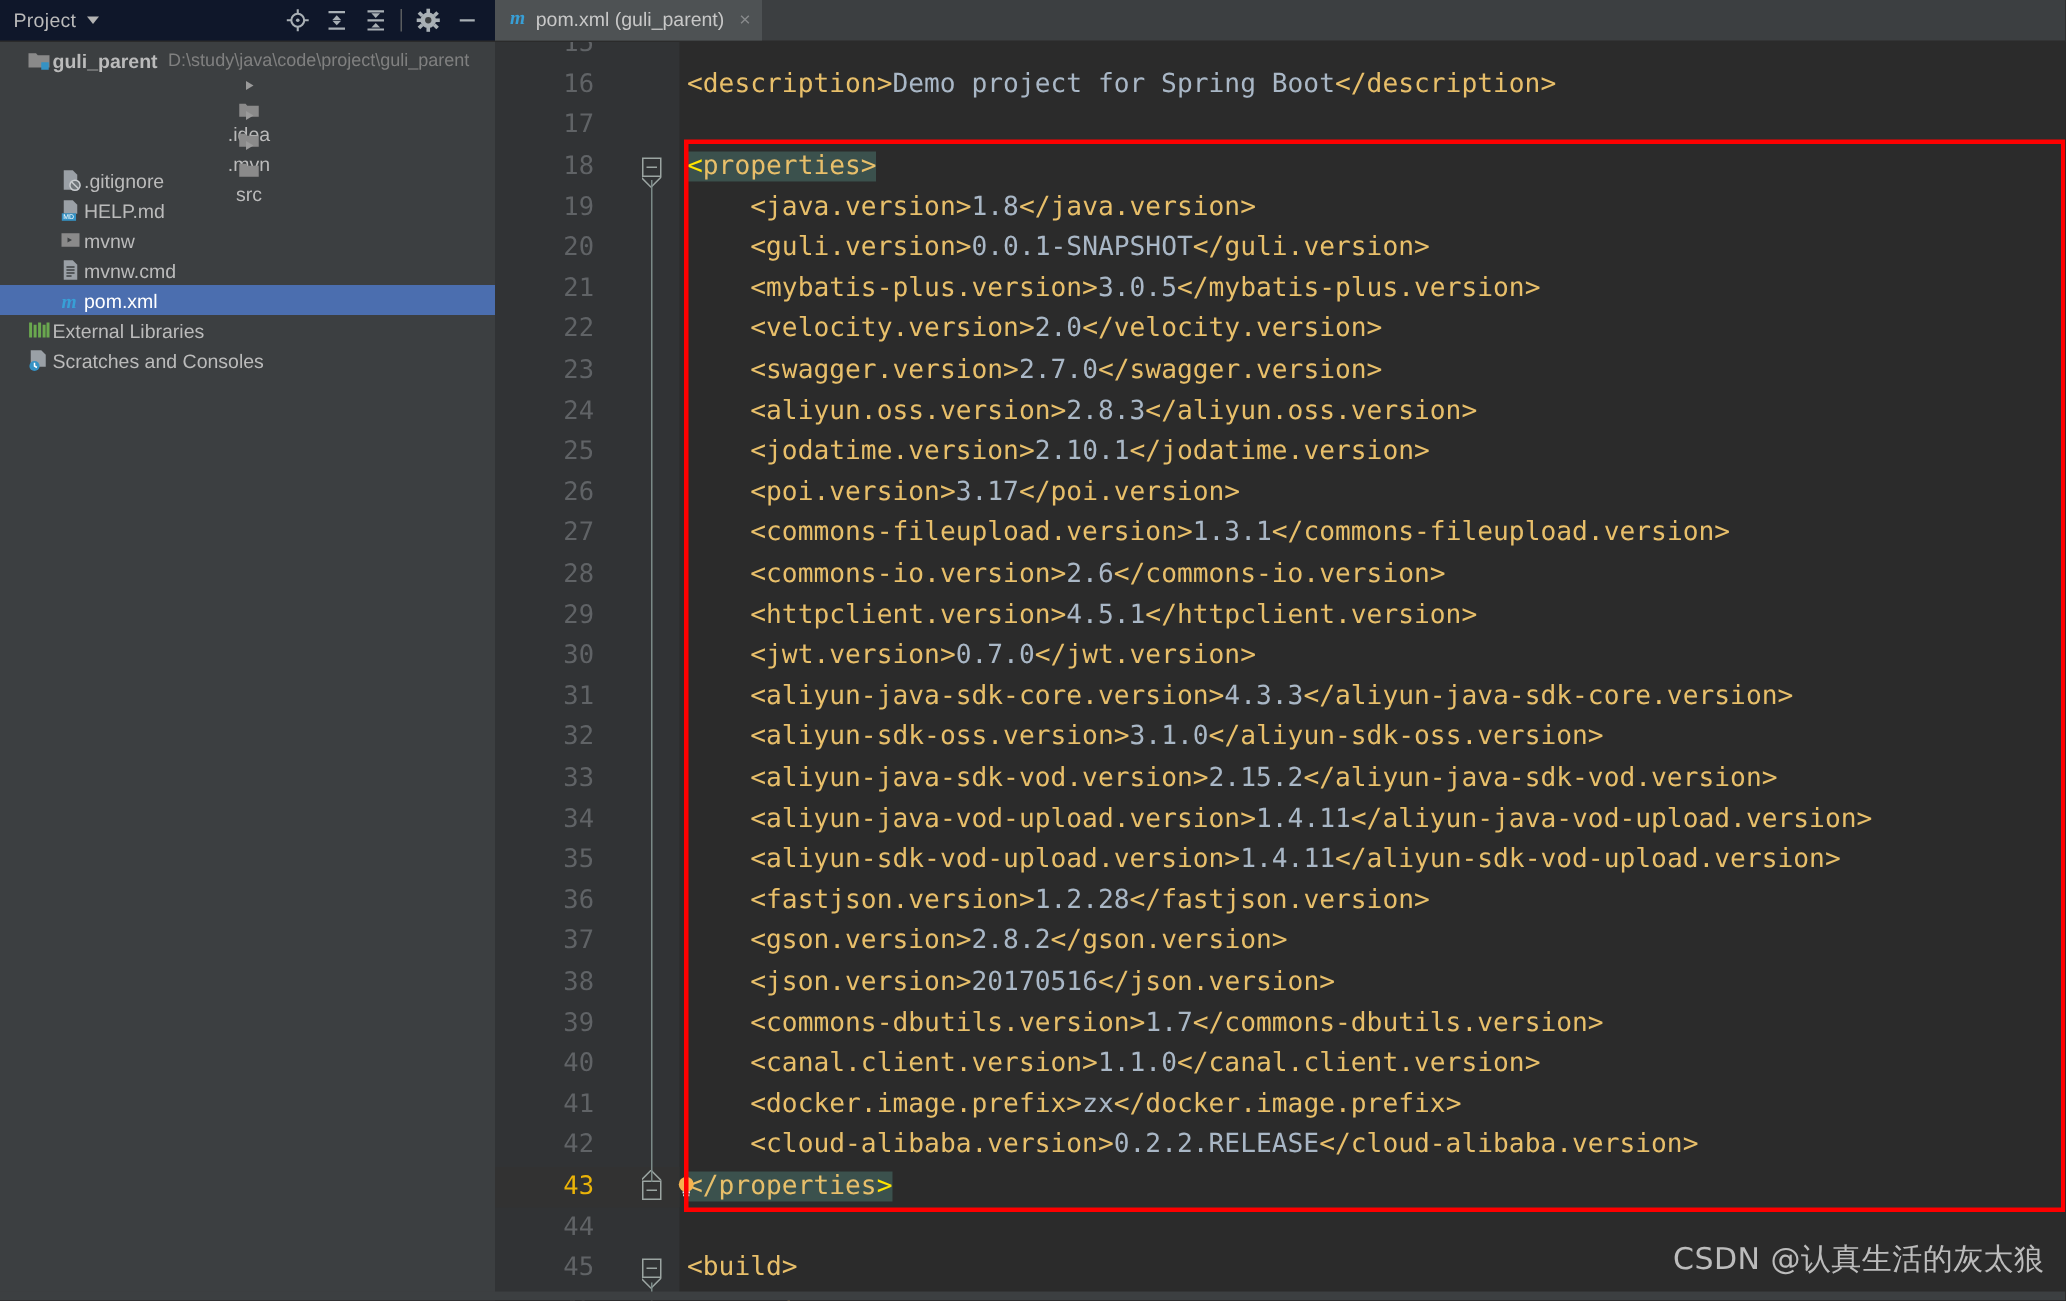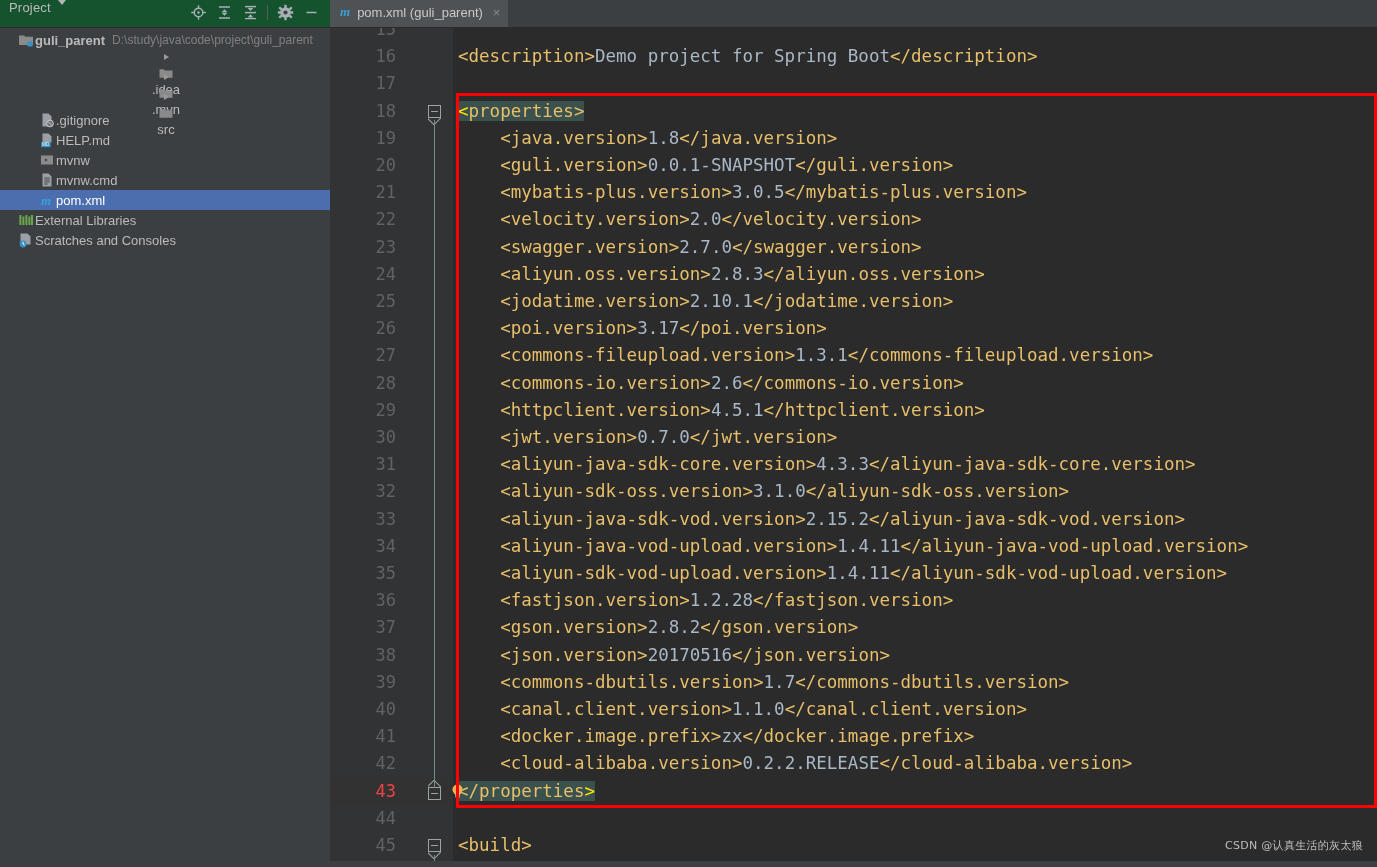--- a/index.html
+++ b/index.html
@@ -10,22 +10,22 @@
     overflow: hidden;
   }
   #app { position: relative; width: 1377px; height: 867px; display:flex; flex-direction:column; }
 
   
   .top-row { display:flex; height:28px; flex:0 0 28px; }
 
   
   .proj-header {
     width:330px; flex:0 0 330px;
-    background:#14532d;
-    display:flex; align-items:flex-start;
+    background:#0f172a;
+    display:flex; align-items:center;
     border-bottom:1px solid #2b2b2b;
     position:relative;
   }
   .proj-title {
     color:#bbbbbb; font-size:13px; margin-left:9px;
     letter-spacing:.2px; white-space:nowrap;
   }
   .chevron-dn {
     margin-left:7px; width:0;height:0;
     border-left:4px solid transparent; border-right:4px solid transparent;
@@ -87,21 +87,21 @@
     flex:1; background:#2b2b2b; position:relative; overflow:hidden;
     font-family:"DejaVu Sans Mono", monospace;
     text-decoration:underline;
   }
   .gutter-bg {
     position:absolute; left:0; top:0; bottom:0; width:123px;
     background:#313335;
   }
   .code-rows { position:absolute; left:0; right:0; top:0; }
   .row { height:27.2px; position:relative; }
-  .row.cur .lnum { color:#ef4444; }
+  .row.cur .lnum { color:#eab308; }
   .row.cur .rowbg-gutter { background:#323232; }
   .rowbg-gutter {
     position:absolute; left:0; top:0; bottom:0; width:123px;
   }
   .lnum {
     position:absolute; left:0; width:66px; text-align:right;
     color:#606366; font-size:17px; line-height:27.2px;
     font-family:"DejaVu Sans Mono", monospace;
   }
   .code {
@@ -140,21 +140,21 @@
   }
 
   
   .redbox {
     position:absolute; border:3px solid #fe0000; pointer-events:none;
   }
 
   
   .watermark {
     position:absolute; right:14px; bottom:14px;
-    color:#d6d6d6; font-size:11px; font-family:"DejaVu Sans", sans-serif;
+    color:#d6d6d6; font-size:20px; font-family:"DejaVu Sans", sans-serif;
     opacity:.85; letter-spacing:.3px;
   }
   .bottom-strip {
     position:absolute; left:0; right:0; bottom:0; height:6px; background:#3c3f41;
   }
 </style>
 </head>
 <body>
 
 <div id="app">

